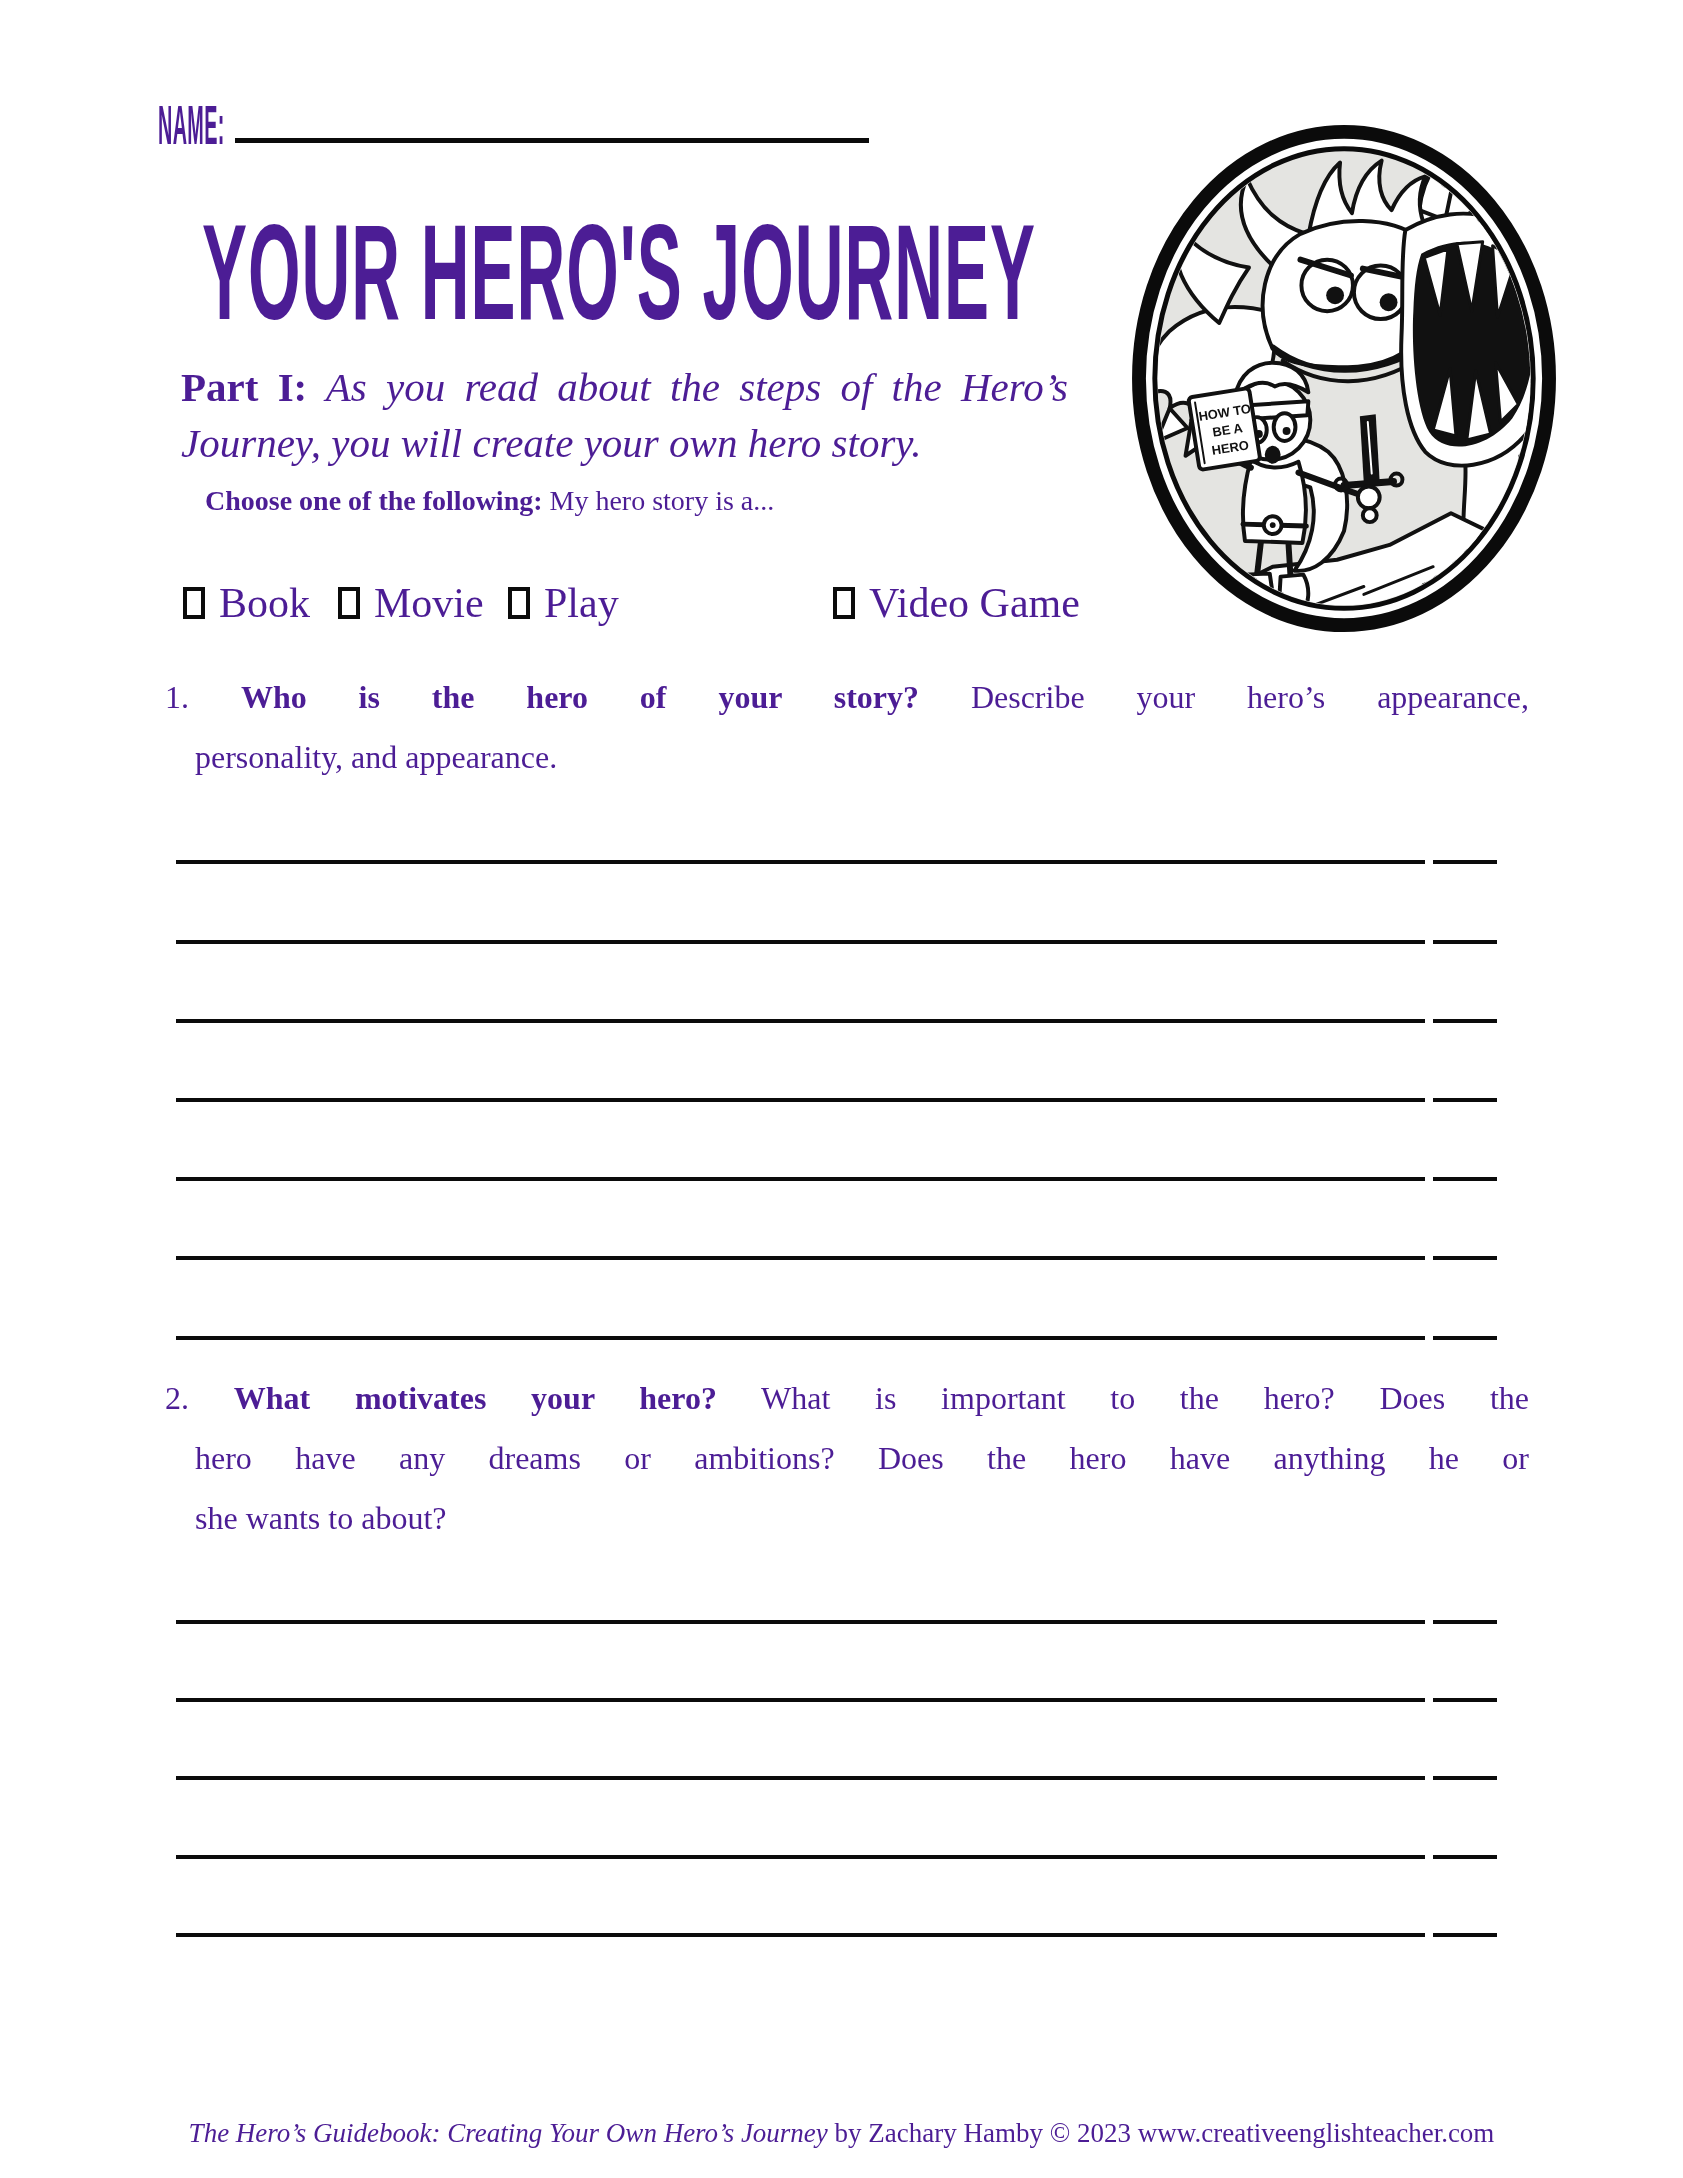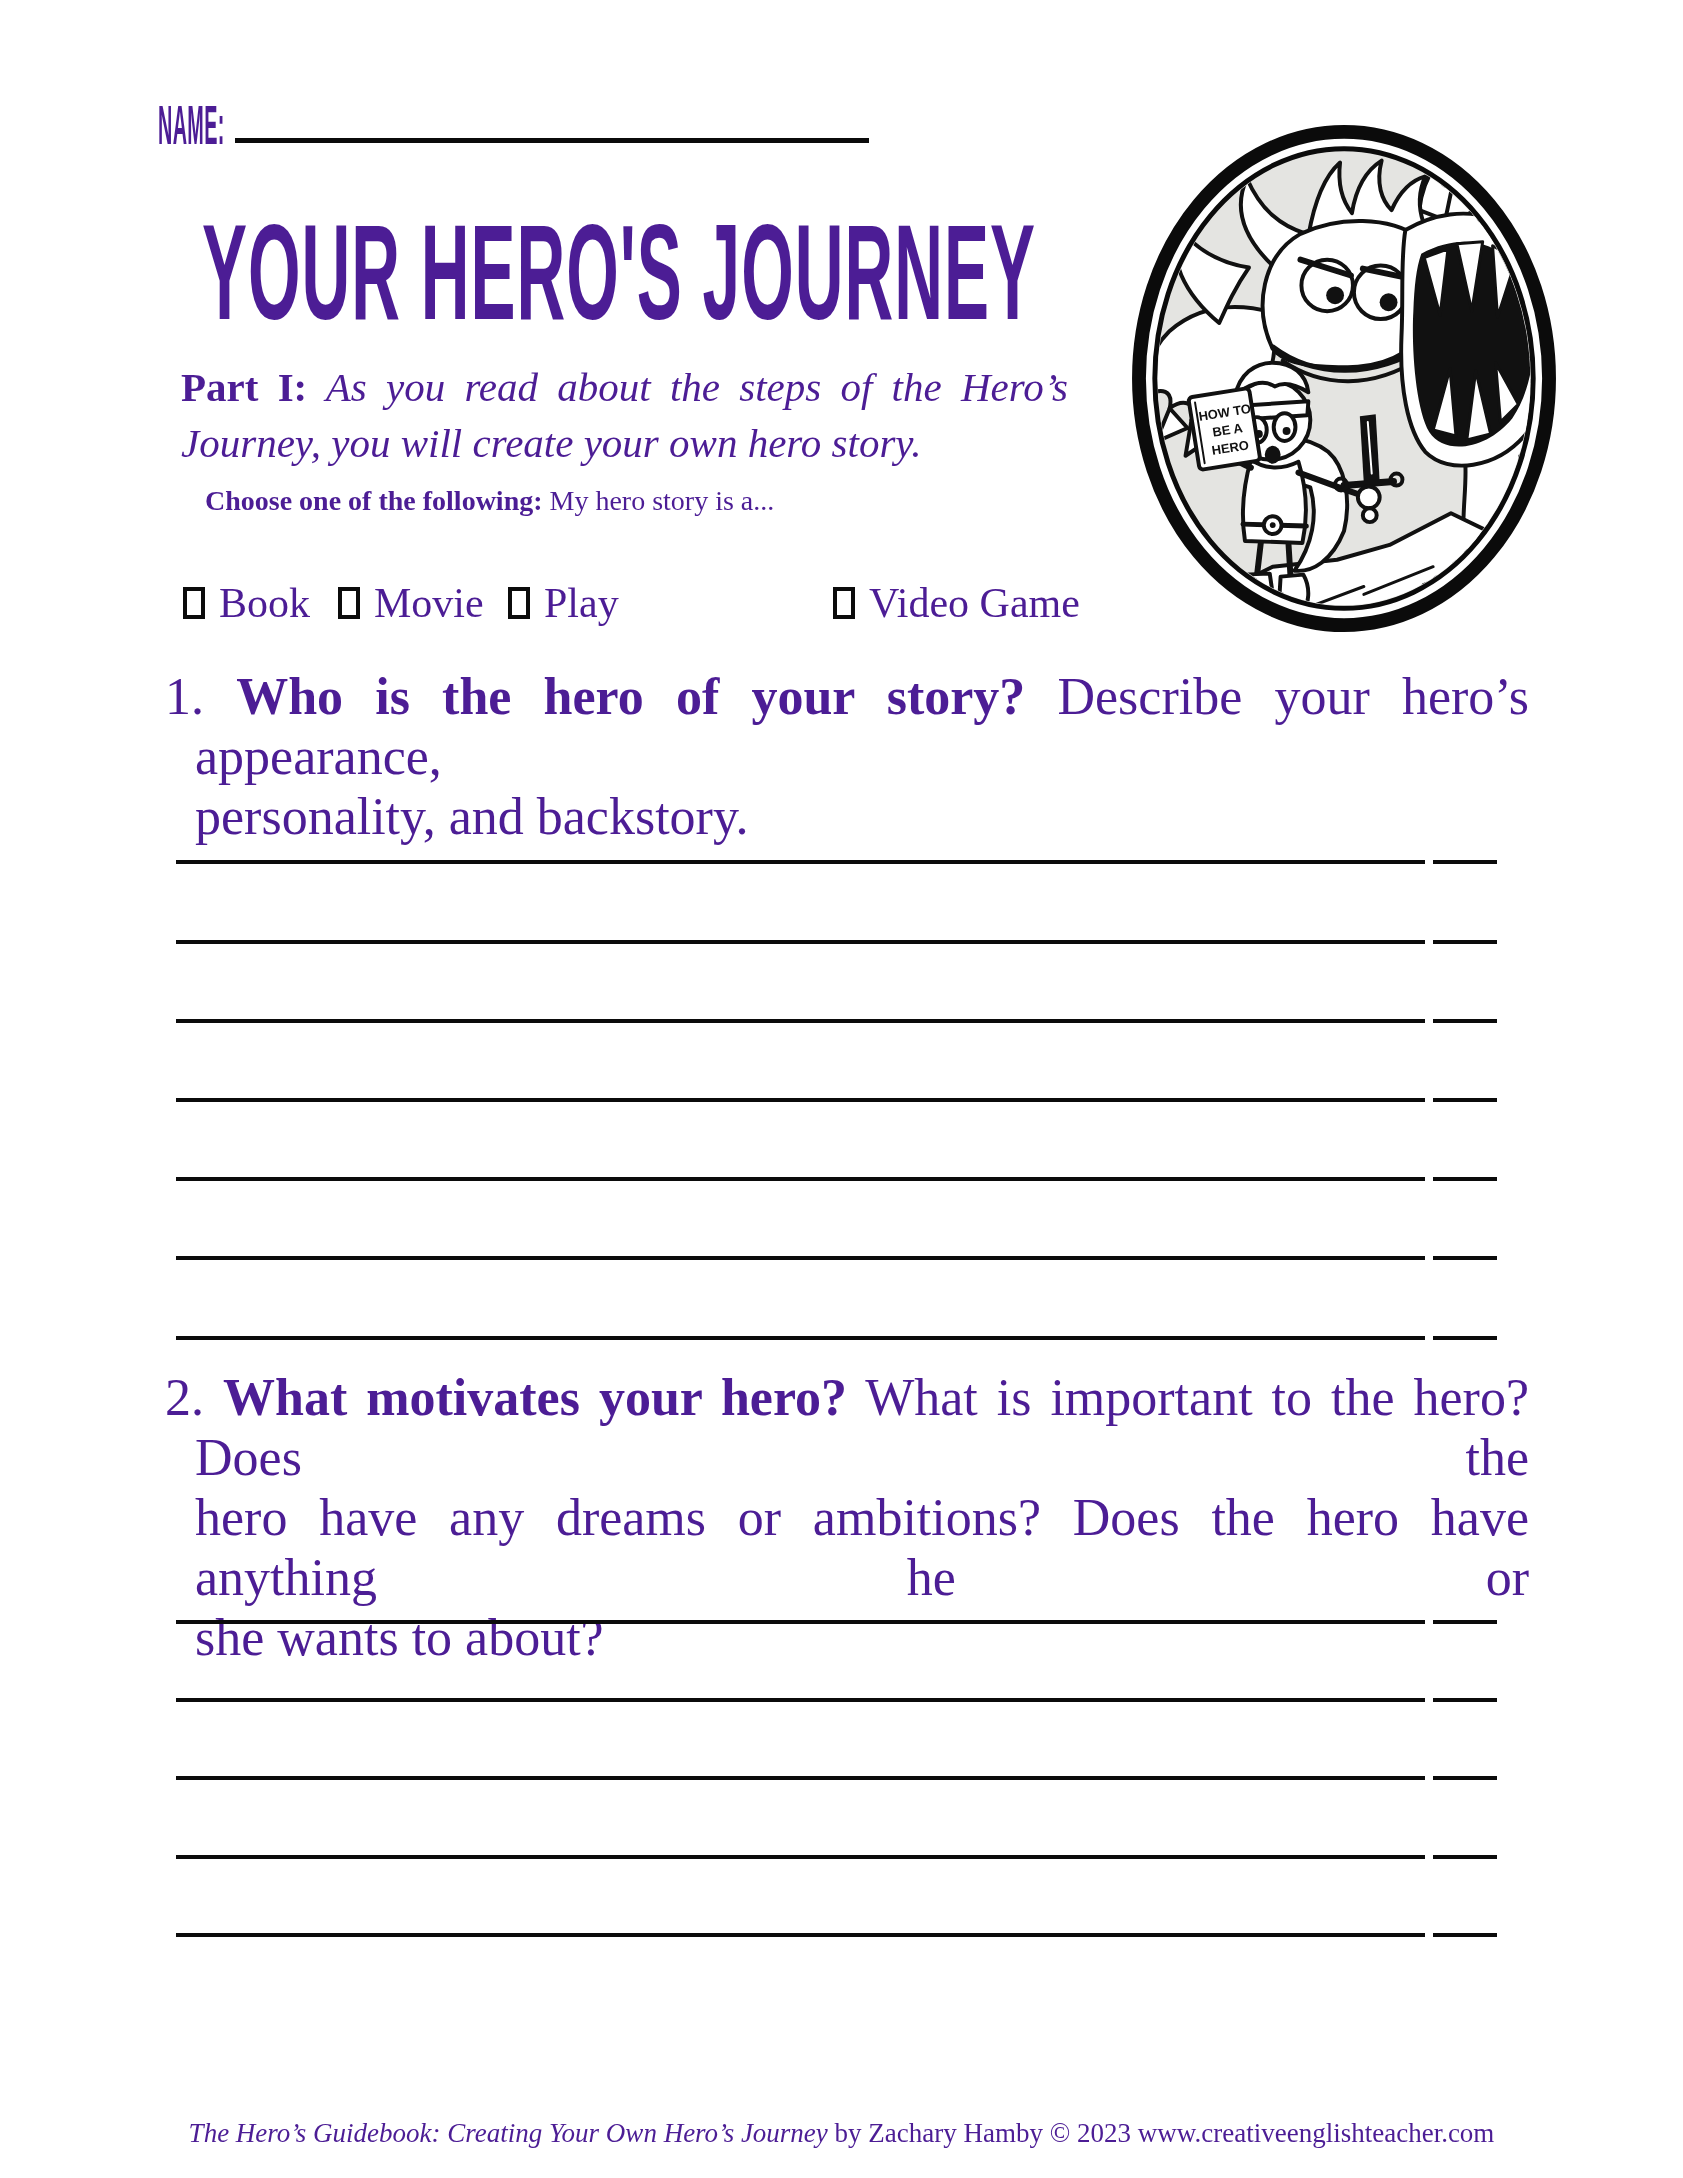--- a/index.html
+++ b/index.html
@@ -33,21 +33,21 @@
 
   .choose{position:absolute;left:181px;top:476px;font-size:28px;line-height:50px;white-space:nowrap;margin-left:24px;}
 
   
   .opt{position:absolute;top:580px;height:46px;display:flex;align-items:center;font-size:42px;}
   .opt .box{display:inline-block;width:14px;height:24px;border:4px solid #0b0b0b;background:#fff;margin-right:14px;}
   .opt:nth-of-type(4) .box{width:27px;height:27px;border-width:6px;margin-right:16px;}
   .opt1{left:183px;} .opt2{left:338px;} .opt3{left:508px;} .opt4{left:833px;}
 
   
-  .question{position:absolute;left:165px;width:1364px;font-size:52px;line-height:60px;}
+  .question{position:absolute;left:165px;width:1364px;font-size:32px;line-height:60px;}
   .q1{top:667px;} .q2{top:1368px;}
   .question .indent{padding-left:30px;}
   .qnum{font-weight:normal;}
 
   
   .ans{
     position:absolute;left:176px;width:1321px;height:4px;
     background:linear-gradient(to right,#0b0b0b 0,#0b0b0b 1249px,transparent 1249px,transparent 1257px,#0b0b0b 1257px,#0b0b0b 100%);
   }
 
@@ -86,21 +86,21 @@
     <span class="box"></span>
     <span>Play</span>
   </div>
   <div class="opt opt4">
     <span class="box"></span>
     <span>Video Game</span>
   </div>
 
   <div class="question q1">
     <div class="jline indent" style="text-indent:-30px;"><span class="qnum">1.</span> <span class="b">Who is the hero of your story?</span><span> Describe your hero’s appearance,</span></div>
-    <div class="lline indent">personality, and backstory.</div>
+    <div class="lline indent">personality, and appearance.</div>
   </div>
 
   <div class="ans" style="top:860px;"></div>
   <div class="ans" style="top:940px;"></div>
   <div class="ans" style="top:1019px;"></div>
   <div class="ans" style="top:1098px;"></div>
   <div class="ans" style="top:1177px;"></div>
   <div class="ans" style="top:1256px;"></div>
   <div class="ans" style="top:1336px;"></div>
 

